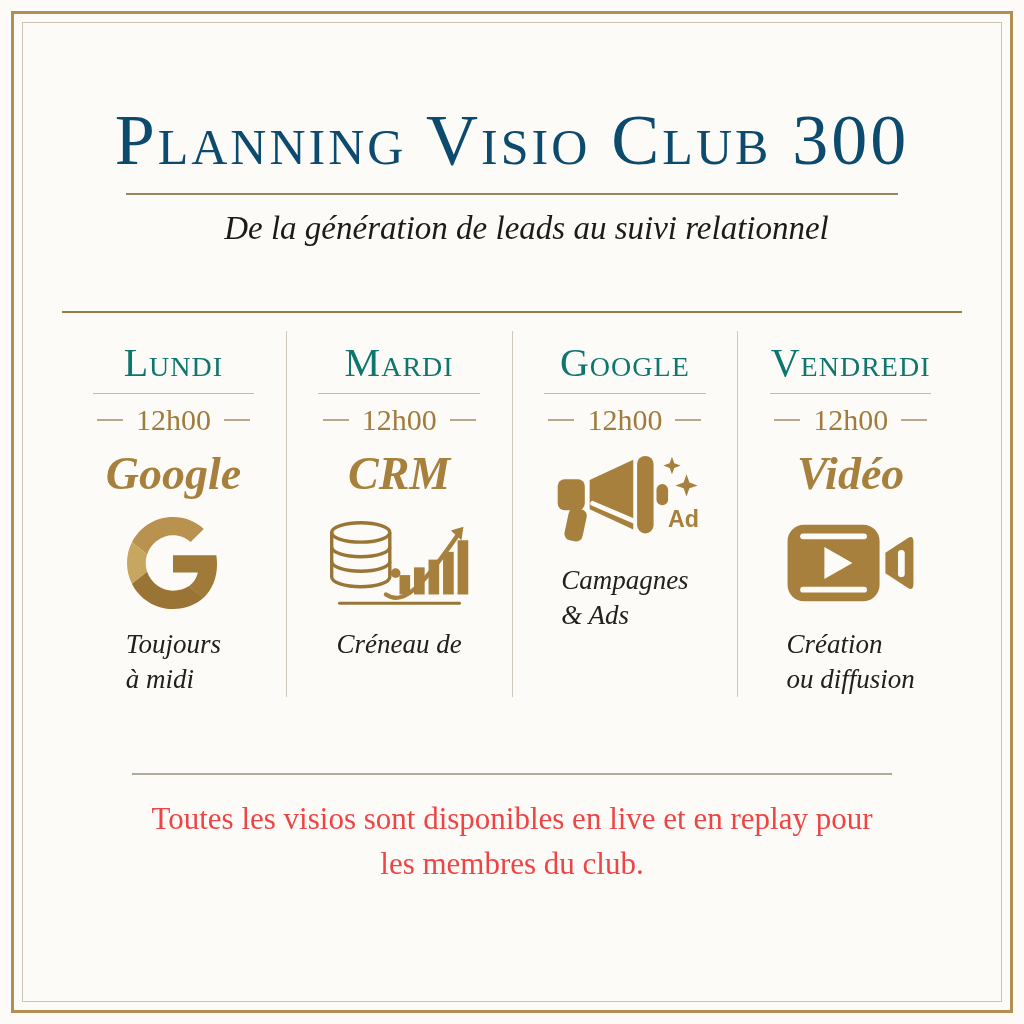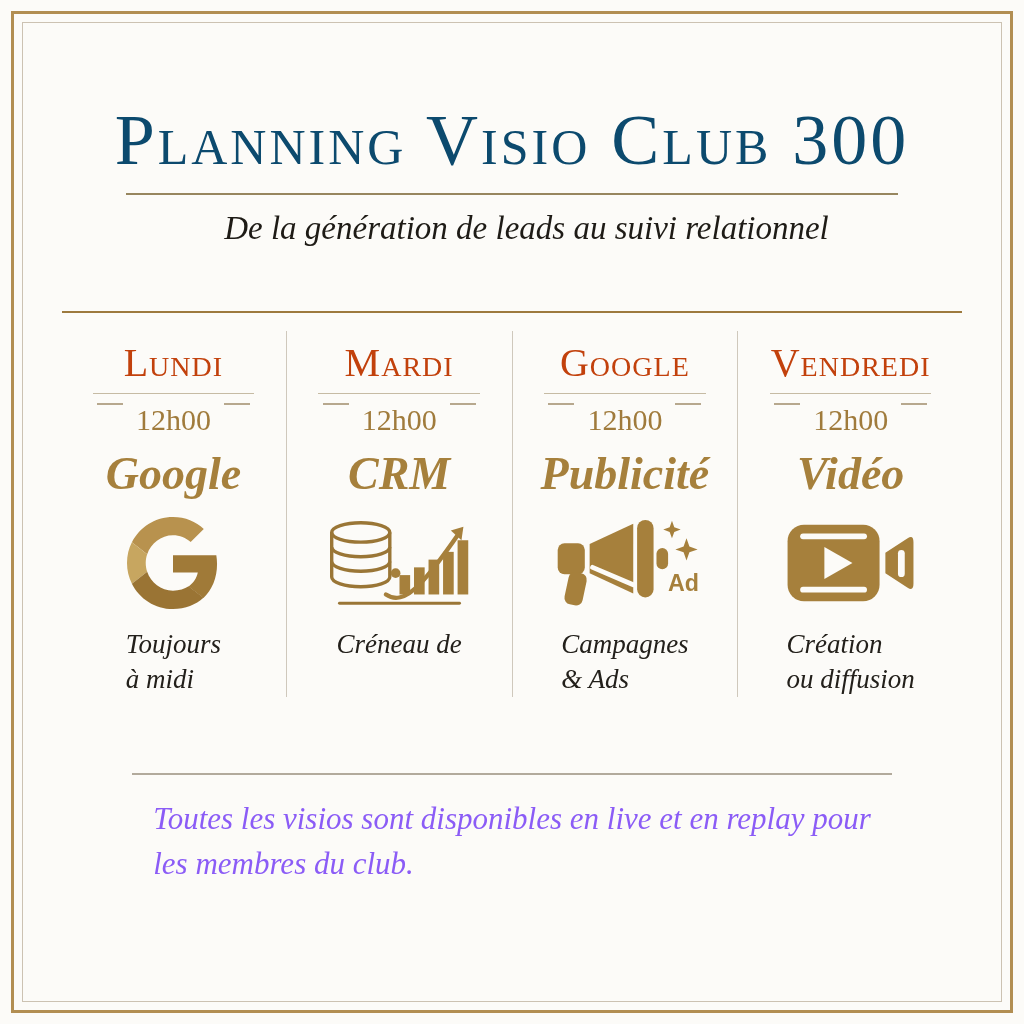--- a/index.html
+++ b/index.html
@@ -60,30 +60,30 @@
     padding:0 6px;
   }
   .day-column.divided { border-right:1px solid #cfc8bc; }
 
   .day-name {
     margin-top:10px;
     font-size:40px;
     line-height:1.1;
     font-variant:small-caps;
     letter-spacing:1px;
-    color:#c2410c;
+    color:#0f766e;
   }
   .day-underline {
     margin-top:8px;
     width:76%; height:1px;
     background:#c6bba4;
   }
   .time-row {
     margin-top:9px;
-    display:flex; align-items:flex-start; gap:13px;
+    display:flex; align-items:center; gap:13px;
     font-size:30px;
     color:#a07b3c;
   }
   .time-dash { width:26px; height:2px; background:#b7a88e; }
   .topic {
     margin-top:11px;
     font-size:46px;
     line-height:1.15;
     font-weight:bold;
     color:#a6803c;
@@ -104,24 +104,23 @@
   }
 
   .footer-divider {
     margin-top:76px;
     width:760px; height:2px;
     background:#b2aa9c;
   }
   .footer-text {
     margin-top:22px;
     font-size:31px;
-    font-style:italic;
     line-height:1.45;
-    text-align:left;
-    color:#8b5cf6;
+    text-align:center;
+    color:#ef4444;
   }
 </style>
 </head>
 <body>
 
 <div class="outer-frame"></div>
 <div class="inner-frame"></div>
 
 <div class="content">
 
@@ -194,21 +193,20 @@
     </div>
 
     <div class="day-column divided">
       <div class="day-name">Google</div>
       <div class="day-underline"></div>
       <div class="time-row">
         <span class="time-dash"></span>
         <span>12h00</span>
         <span class="time-dash"></span>
       </div>
-      <div class="topic">Publicité</div>
       <div class="icon-box">
         <svg width="158" height="92" viewBox="0 0 155 95" aria-hidden="true">
 
           <rect x="8" y="27" width="28" height="32" rx="7" fill="#a6803c"></rect>
 
           <path d="M41 28 L86 7 L86 79 L41 58 Z" fill="#a6803c"></path>
 
           <rect x="90" y="3" width="17" height="80" rx="8.5" fill="#a6803c"></rect>
 
           <rect x="110" y="32" width="12" height="22" rx="6" fill="#a6803c"></rect>

